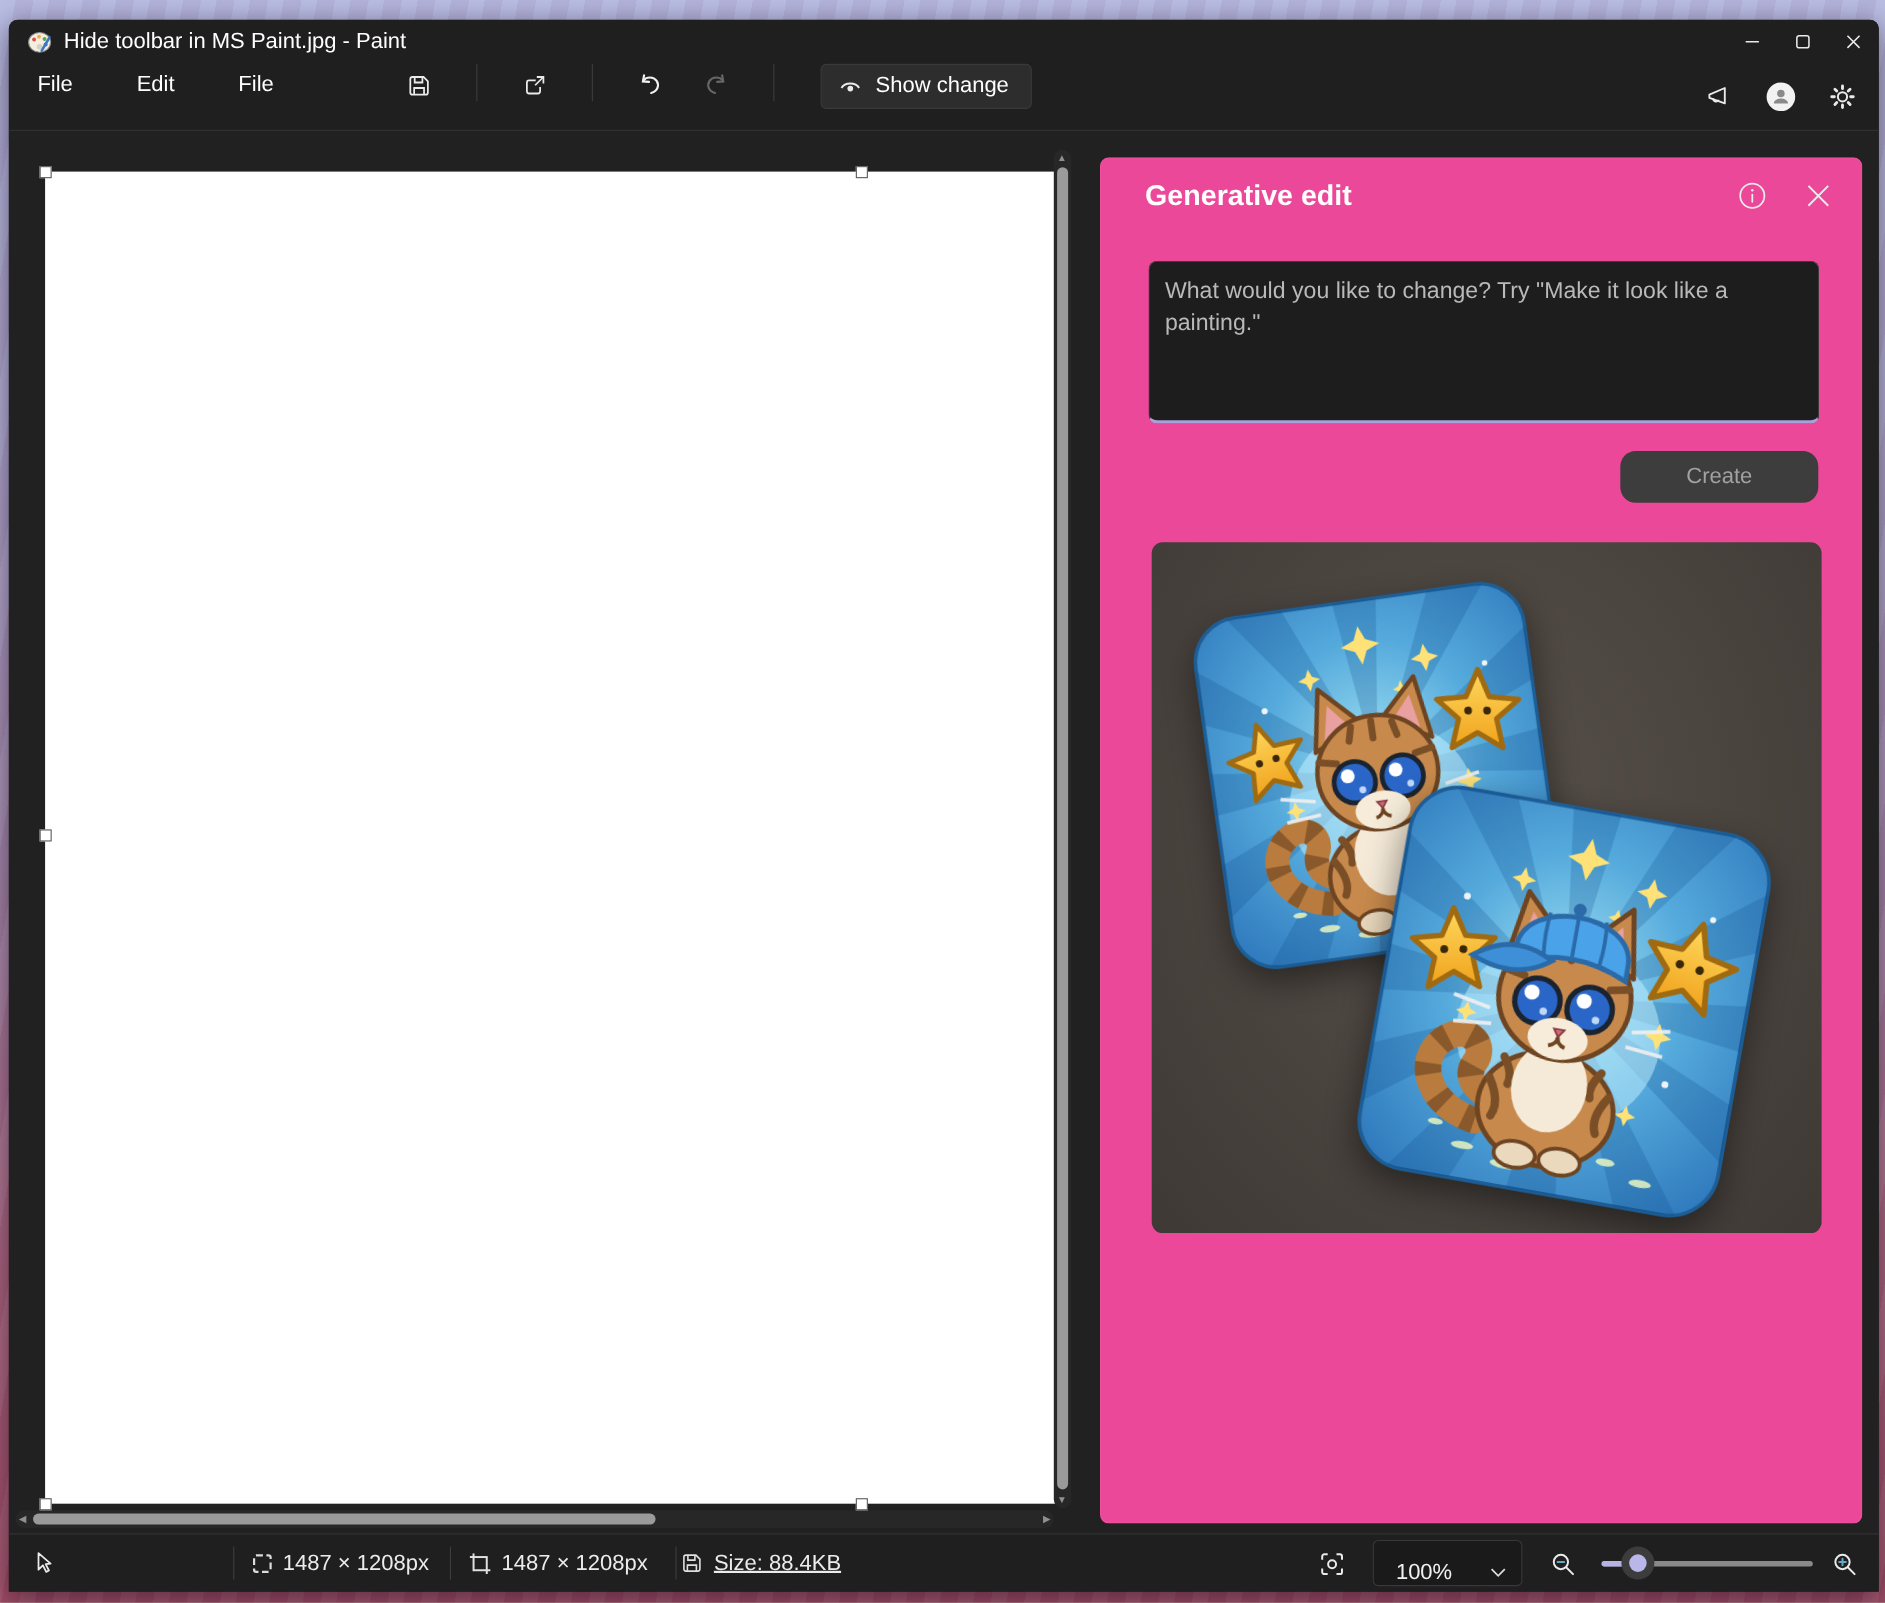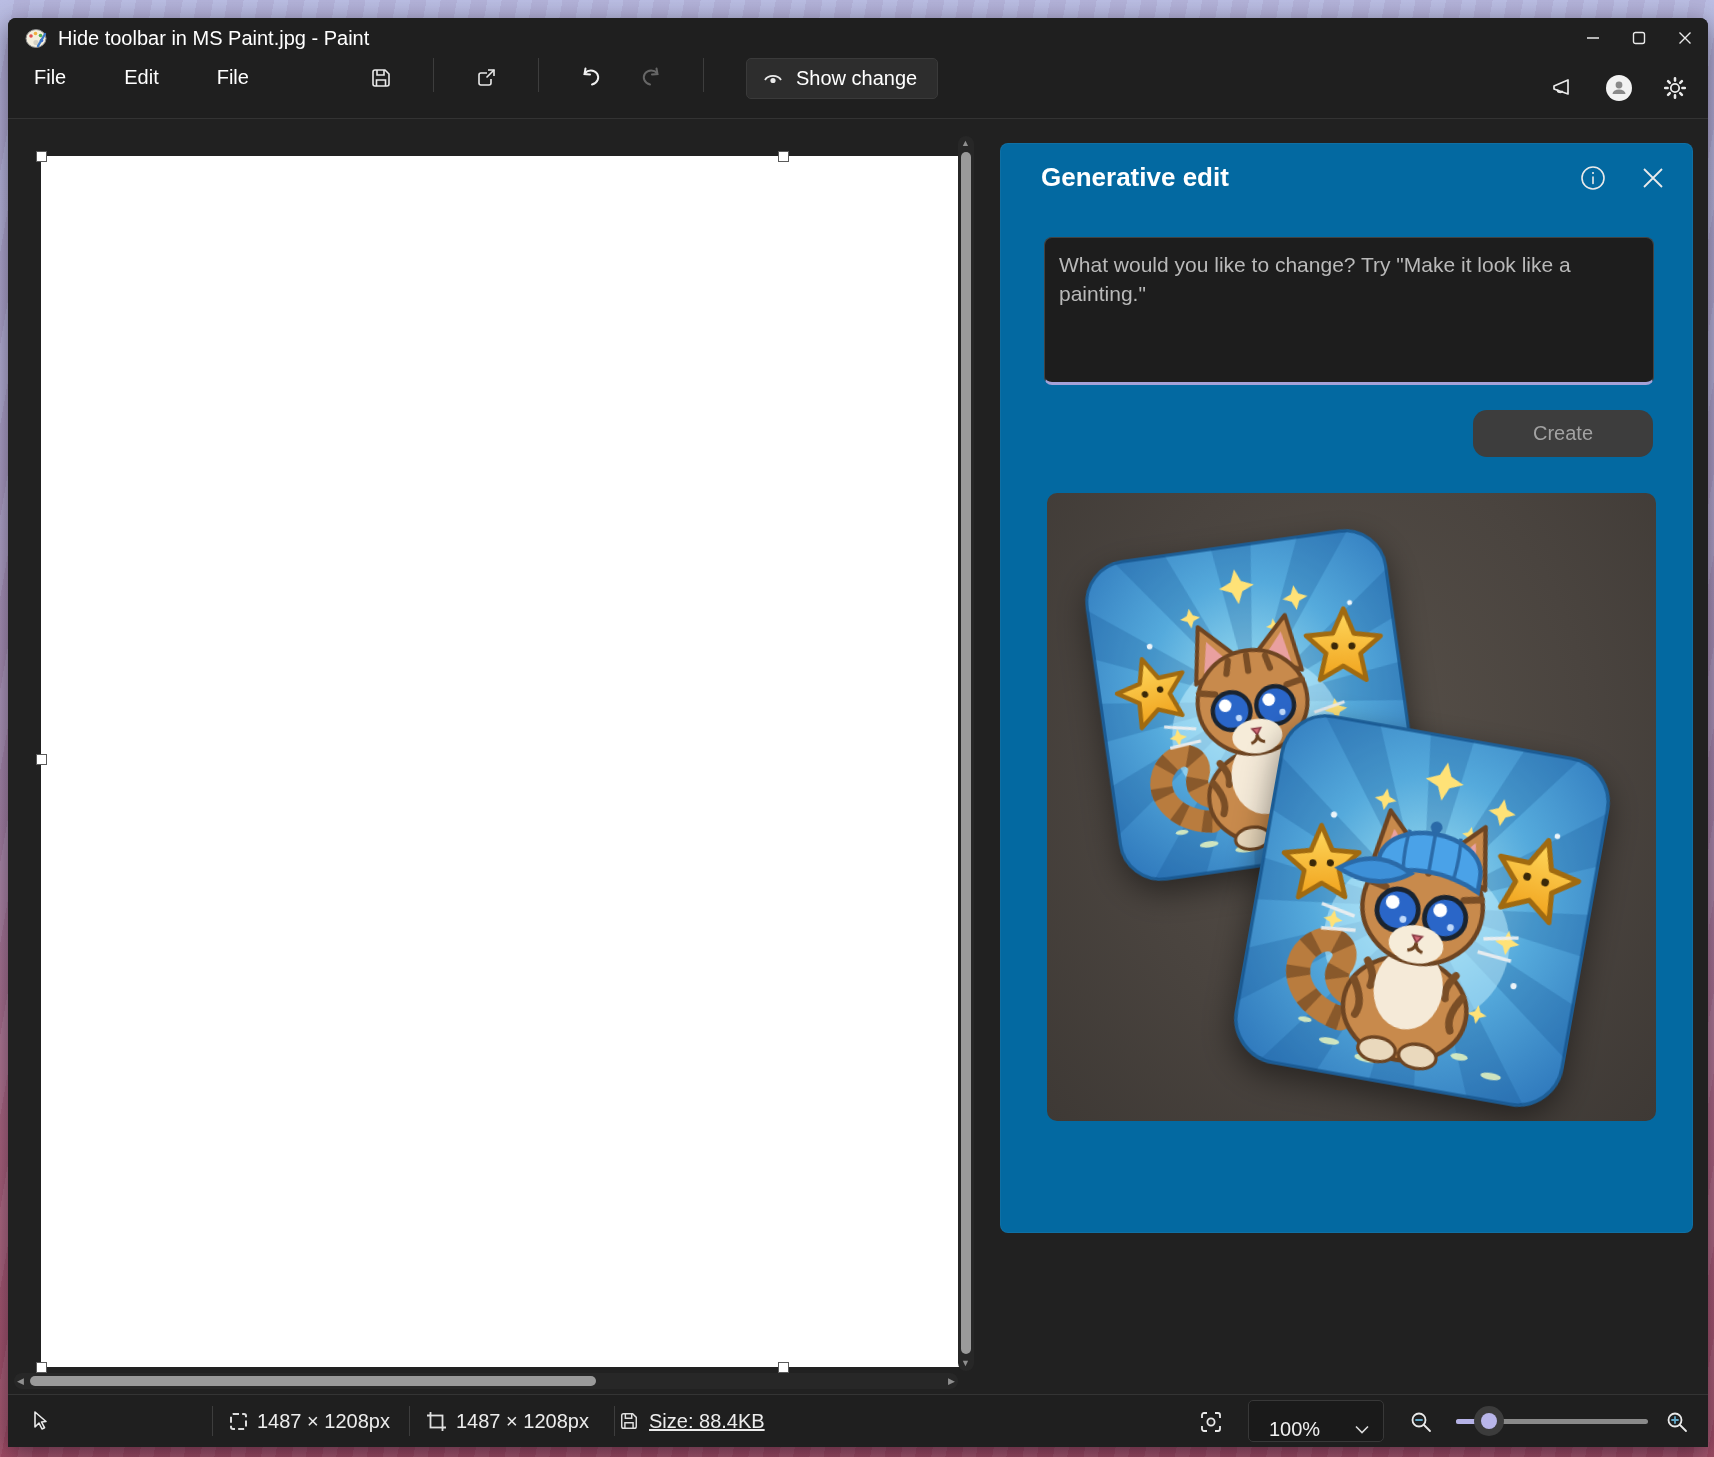--- a/index.html
+++ b/index.html
@@ -43,21 +43,21 @@
   .handle{position:absolute;width:11px;height:11px;background:#ffffff;border:1px solid #5a5a5a;box-sizing:border-box;z-index:4;}
   
   .vscroll{position:absolute;left:950px;top:17px;width:16px;height:1235px;background:#272727;border-radius:8px;}
   .vscroll .thumb{position:absolute;left:3px;top:16px;width:10px;height:1202px;background:#9a9a9a;border-radius:5px;}
   .hscroll{position:absolute;left:6px;top:1254px;width:944px;height:16px;background:#272727;border-radius:8px;}
   .hscroll .thumb{position:absolute;top:3px;left:16px;width:566px;height:10px;background:#9a9a9a;border-radius:5px;}
   .scroll-arrow{position:absolute;color:#8f8f8f;font-size:9px;line-height:9px;}
   .vscroll .up{left:3px;top:3px;} .vscroll .down{left:3px;bottom:3px;}
   .hscroll .left{left:3px;top:3.5px;} .hscroll .right{right:3px;top:3.5px;}
   
-  .panel{position:absolute;left:992px;top:125px;width:693px;height:1090px;background:#0369a1;border-radius:8px;border:1px solid rgba(255,255,255,.05);box-sizing:border-box;z-index:5;}
+  .panel{position:absolute;left:992px;top:125px;width:693px;height:1242px;background:#ec4899;border-radius:8px;border:1px solid rgba(255,255,255,.05);box-sizing:border-box;z-index:5;}
   .panel-title{position:absolute;left:40px;top:18px;color:#ffffff;font-size:26px;font-weight:700;}
   .panel-iconbtn{position:absolute;width:36px;height:36px;top:16px;display:flex;align-items:center;justify-content:center;border-radius:5px;}
   .panel-info{left:574px;} .panel-close{left:634px;}
   .prompt-box{position:absolute;left:43px;top:93px;width:610px;height:148px;box-sizing:border-box;
     background:#1d1d1d;border:1px solid #424242;border-bottom:3px solid #a5a2d8;border-radius:8px;
     color:#e8e8e8;font-family:"Liberation Sans",sans-serif;font-size:21px;line-height:29px;padding:12px 14px;resize:none;outline:none;}
   .prompt-box::placeholder{color:#b9b9b9;opacity:1;}
   .create-btn{position:absolute;left:472px;top:266px;width:180px;height:47px;background:#3d3d3d;border:none;
     border-radius:14px;color:#a2a2a2;font-size:20px;font-family:"Liberation Sans",sans-serif;}
   .preview{position:absolute;left:46px;top:349px;width:609px;height:628px;border-radius:10px;overflow:hidden;

